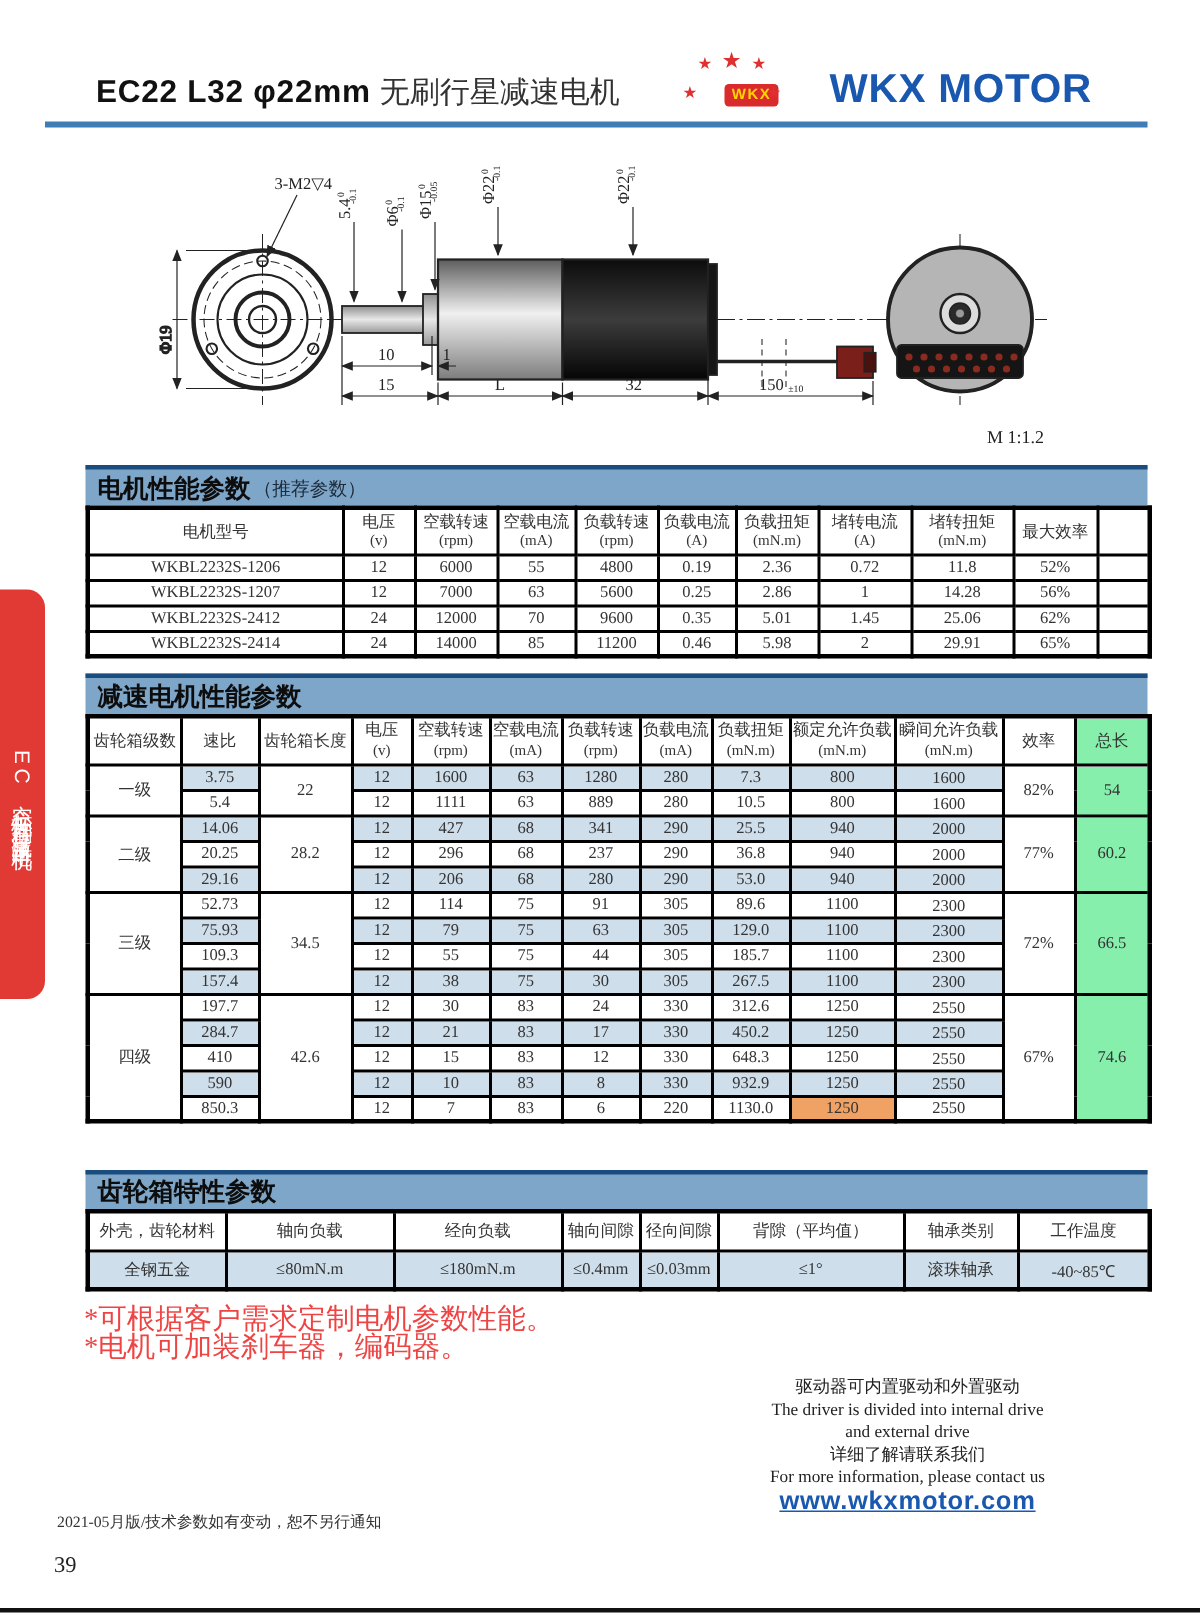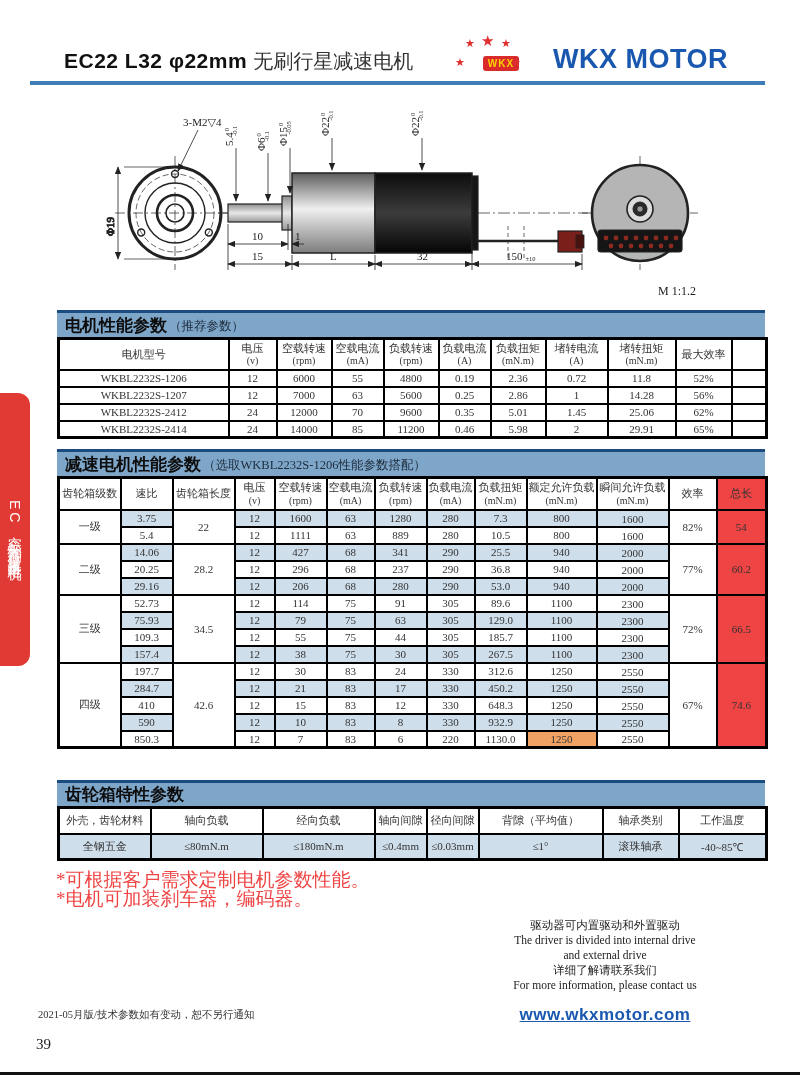--- a/index.html
+++ b/index.html
@@ -46,29 +46,29 @@
   #t1 thead tr{height:31px;}
   #t1 tbody tr{height:17px;}
   #t2{top:476px;font-size:11px;}
   #t2 thead tr{height:32px;}
   #t2 tbody tr{height:17px;}
   #t3{top:806px;font-size:11px;}
   #t3 tr{height:26px;}
   .hl1{line-height:1.25;}
   .hl2{line-height:1.15;font-size:10px;}
   .sh{background:#cfdeeb;}
-  .tot{background:#ef4444;}
+  .tot{background:#86efac;}
   .hl{background:#f0a264 !important;}
   .low{vertical-align:bottom;padding-bottom:1px;}
   #t3 .d{background:#cfdeeb;}
   
   .notes{position:absolute;left:56px;top:870px;font-size:19px;color:#ef4444;line-height:19px;}
   .footer-right{position:absolute;left:430px;top:918px;width:350px;text-align:center;
     font-size:11.5px;color:#222;line-height:15px;}
-  .website{display:inline-block;margin-top:14px;font-family:"Liberation Sans",sans-serif;
+  .website{display:inline-block;font-family:"Liberation Sans",sans-serif;
     font-weight:bold;font-size:17px;color:#1a58b0;text-decoration:underline;letter-spacing:0.5px;}
   .edition{position:absolute;left:38px;top:1008px;font-size:10.5px;color:#333;}
   .pageno{position:absolute;left:36px;top:1036px;font-size:15px;color:#222;}
   .bottom-rule{position:absolute;left:0;top:1072px;width:800px;height:3px;background:#111;}
 </style>
 </head>
 <body>
 
 <div class="title-row">
   <span class="title-model">EC22 L32 φ22mm</span><span class="title-sub">无刷行星减速电机</span>
@@ -331,21 +331,20 @@
         <td>2</td>
         <td>29.91</td>
         <td>65%</td>
         <td></td>
       </tr>
     </tbody>
 </table>
 
 <div class="banner" id="b2">
   <span class="bt">减速电机性能参数</span>
-  <span class="bs">（选取WKBL2232S-1206性能参数搭配）</span>
 </div>
 <table id="t2">
   <colgroup>
       <col style="width: 62px;">
       <col style="width: 52px;">
       <col style="width: 62px;">
       <col style="width: 40px;">
       <col style="width: 52px;">
       <col style="width: 48px;">
       <col style="width: 52px;">

